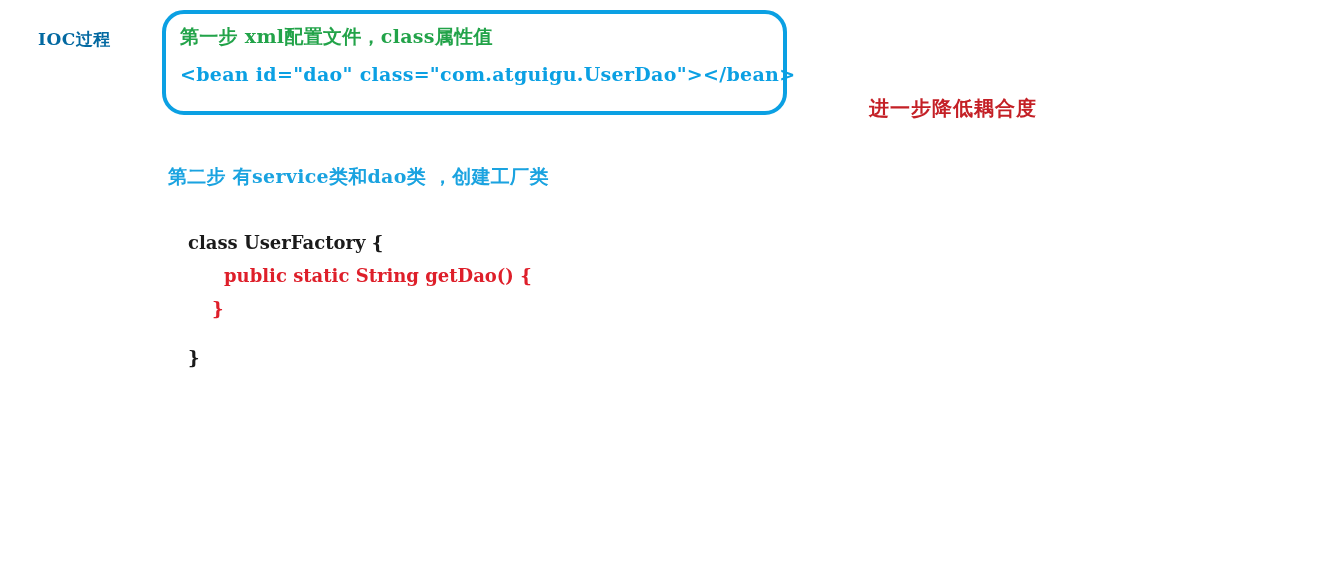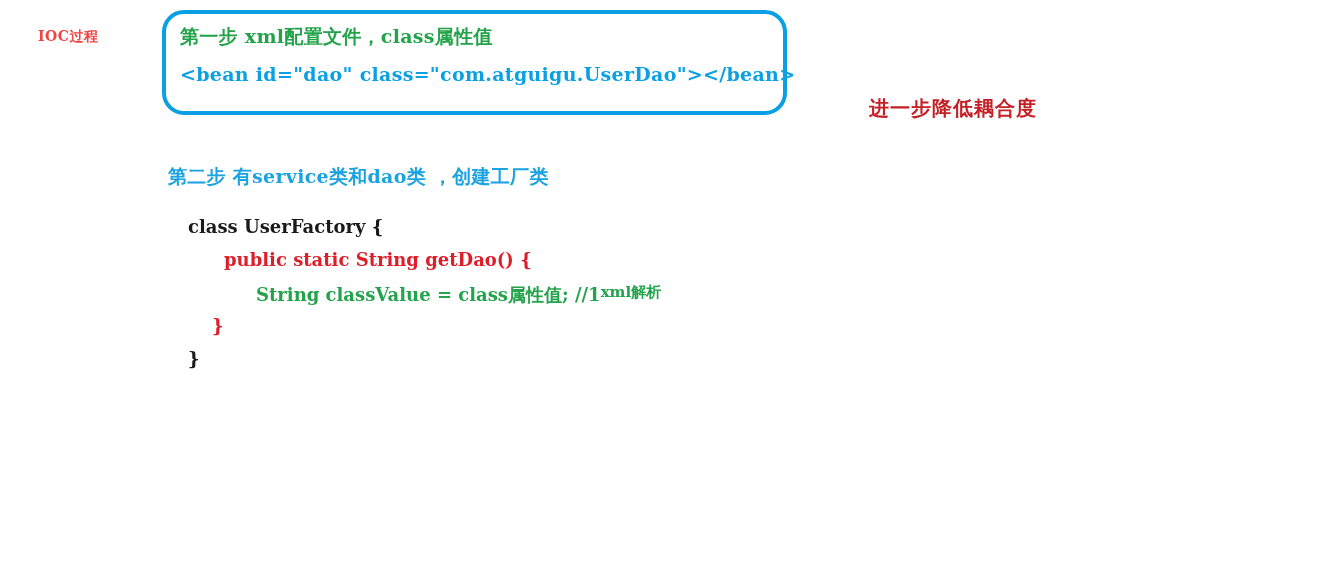--- a/index.html
+++ b/index.html
@@ -21,23 +21,23 @@
     inset: 0;
     background: #ffffff;
   }
 
   
   #ioc-label {
     position: absolute;
     left: 38px;
     top: 28px;
     font-family: "DejaVu Serif", "Liberation Serif", serif;
-    font-size: 14px;
+    font-size: 17px;
     font-weight: 700;
-    color: #ef4444;
+    color: #0369a1;
     letter-spacing: 0.5px;
     white-space: nowrap;
   }
 
   
   #step1-box {
     position: absolute;
     left: 162px;
     top: 10px;
     width: 625px;
@@ -105,21 +105,21 @@
     font-family: "DejaVu Serif", "Liberation Serif", serif;
     font-size: 18px;
     font-weight: 700;
     line-height: 33px;
     white-space: nowrap;
   }
   .code-line {
     white-space: nowrap;
     height: 33px;
   }
-  .c-black  { color: #1A1A1A; }
+  .c-black  { color: #1A1A1A; margin-top: 16px; }
   .c-red    { color: #DE1F2A; }
   .c-green  { color: #23A34C; }
   .c-cyan   { color: #1AA3E0; }
 
   .ind1 { padding-left: 36px; }
   .ind2 { padding-left: 68px; }
   .ind-brace { padding-left: 24px; }
 
   .sup {
     font-size: 15px;
@@ -142,24 +142,20 @@
   <div id="decouple-note">进一步降低耦合度</div>
 
   <div id="step2-heading">第二步 有service类和dao类 ，创建工厂类</div>
 
   <div id="code-block">
 
     <div class="code-line c-black">class UserFactory {</div>
 
     <div class="code-line c-red ind1">public static String getDao() {</div>
 
-    <div class="code-line ind2">
-      <span class="c-green">String classValue = class属性值;</span>
-      <span class="c-green">//1</span><span class="c-green sup">xml解析</span>
-    </div>
 
 
 
     <div class="code-line c-red ind-brace">}</div>
 
     <div class="code-line c-black">}</div>
 
   </div>
 
 </div>

